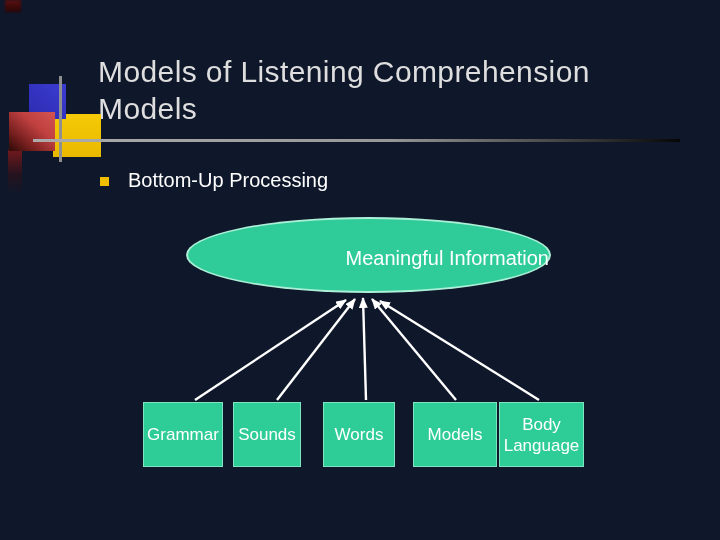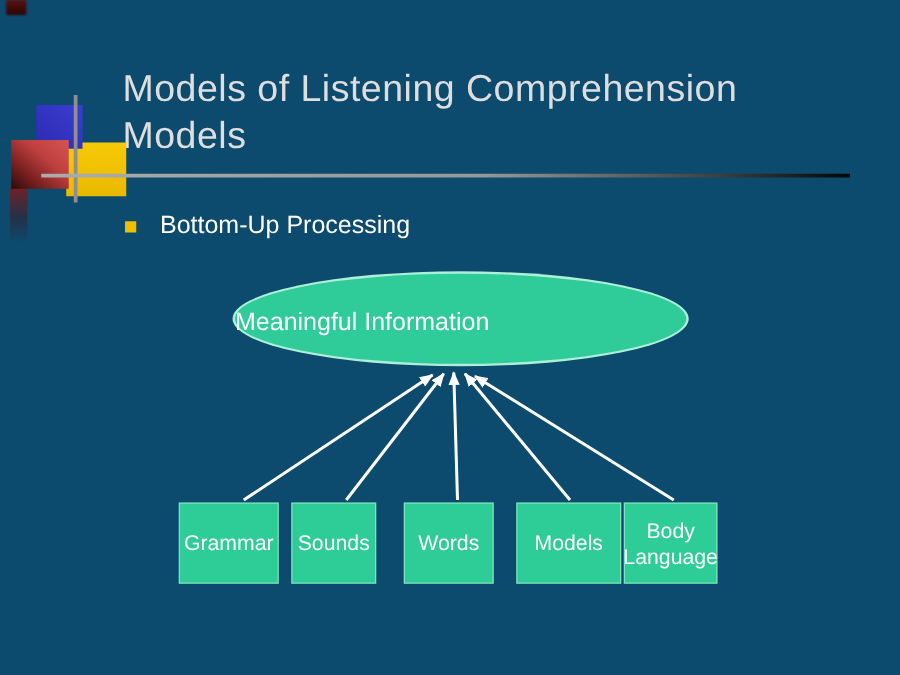--- a/index.html
+++ b/index.html
@@ -1,17 +1,17 @@
 <!DOCTYPE html>
 <html><head>
 <meta charset="utf-8">
 <style>
   html,body{margin:0;padding:0;background:#000;}
   .slide{
-    position:relative;width:720px;height:540px;background:#0c4a6e;overflow:hidden;
+    position:relative;width:720px;height:540px;background:#0f172a;overflow:hidden;
     font-family:"Liberation Sans","DejaVu Sans",sans-serif;
   }
   
   .corner-smudge{position:absolute;left:5px;top:0;width:16px;height:12px;
     background:linear-gradient(to bottom,#5a1010,#2a0606);filter:blur(1px);z-index:0;}
   .deco-yellow{position:absolute;left:53px;top:114px;width:48px;height:43px;
     background:linear-gradient(to bottom,#f6ca06,#e9b900);z-index:1;}
   .deco-blue{position:absolute;left:29px;top:84px;width:37px;height:35px;
     background:linear-gradient(to bottom left,#3c3cd2,#2b2bb0);z-index:2;}
   .deco-red{position:absolute;left:9px;top:112px;width:46px;height:39px;
@@ -24,32 +24,32 @@
   
   .title{position:absolute;left:98px;top:53px;width:580px;color:#dedede;
     font-size:30px;line-height:37px;letter-spacing:.4px;font-weight:400;}
   
   .bullet-row{position:absolute;left:100px;top:166px;display:flex;align-items:flex-start;}
   .bullet-square{width:9px;height:9px;background:#f0be00;margin-top:11px;flex:0 0 auto;}
   .bullet-label{margin-left:19px;color:#ffffff;font-size:20px;line-height:28px;}
   
   .ellipse{position:absolute;left:186px;top:217px;width:365px;height:76px;
     background:#2fcb98;border:2px solid rgba(225,255,242,.7);border-radius:50%;
-    box-sizing:border-box;display:flex;align-items:center;justify-content:flex-start;z-index:2;}
+    box-sizing:border-box;display:flex;align-items:center;justify-content:flex-end;z-index:2;}
   .ellipse span{color:#ffffff;font-size:20px;padding-top:6px;}
   .arrows{position:absolute;left:0;top:0;width:720px;height:540px;z-index:1;}
   .dbox{position:absolute;top:402px;height:65px;background:#2ecc96;
     border:1px solid rgba(225,255,242,.45);box-sizing:border-box;
     display:flex;align-items:center;justify-content:center;text-align:center;
     color:#ffffff;font-size:17px;line-height:21px;z-index:2;}
   .box-0{left:143px;width:80px;}
   .box-1{left:233px;width:68px;}
   .box-2{left:323px;width:72px;}
   .box-3{left:413px;width:84px;}
-  .box-4{left:499px;width:75px;}
+  .box-4{left:499px;width:85px;}
 </style>
 </head>
 <body>
 
 <div class="slide">
 
   <div class="corner-smudge"></div>
   <div class="red-tail"></div>
   <div class="deco-yellow"></div>
   <div class="deco-blue"></div>

